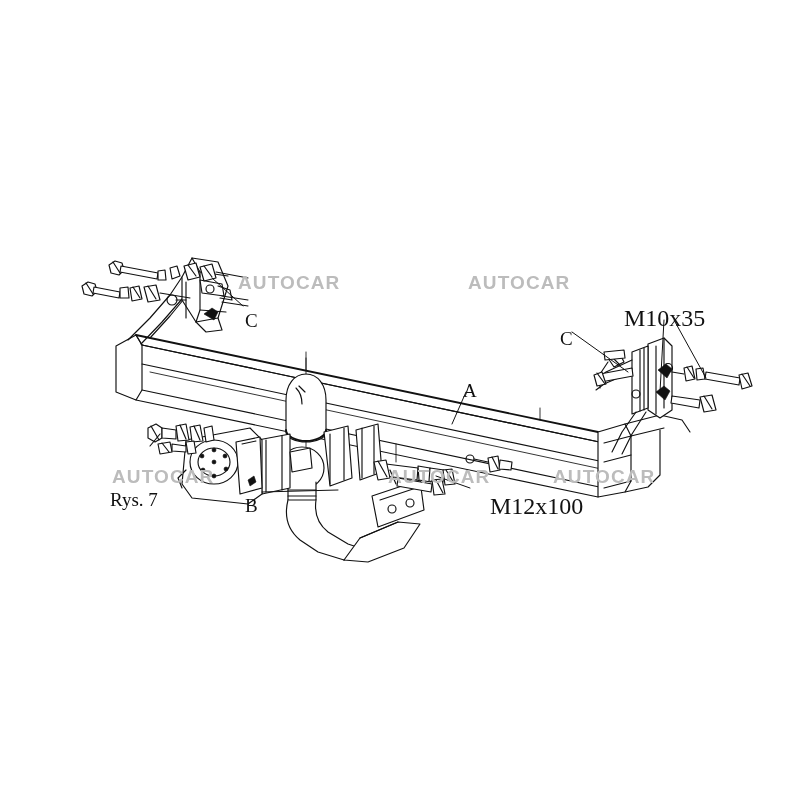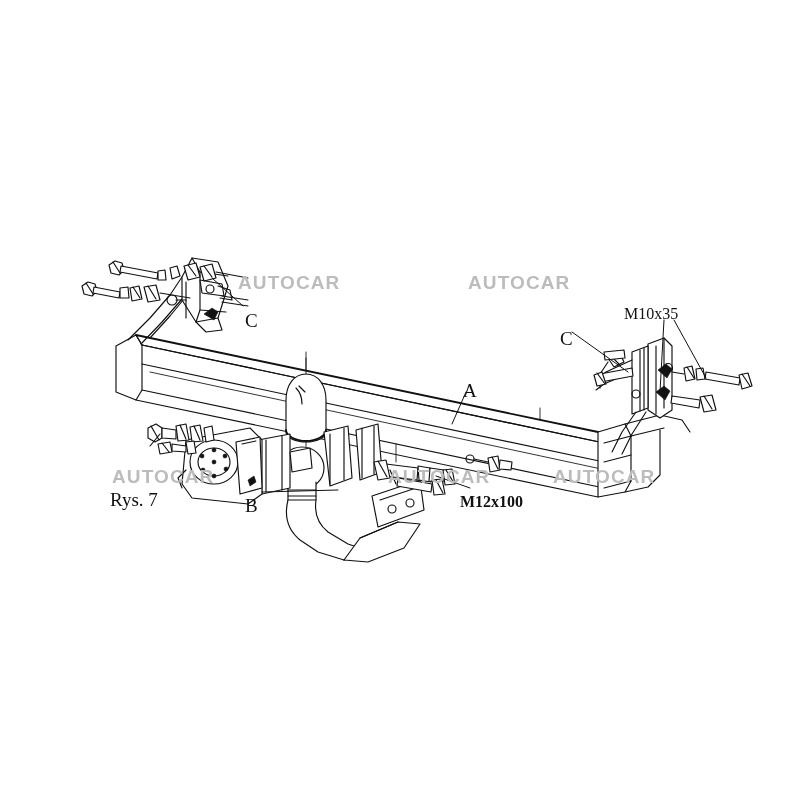--- a/index.html
+++ b/index.html
@@ -8,21 +8,21 @@
         font-family:"Liberation Serif",serif;}
   #drawing{position:absolute;left:0;top:0;width:800px;height:800px;}
   .wm{position:absolute;font-family:"Liberation Sans",sans-serif;font-weight:bold;
       font-size:19px;letter-spacing:1.1px;color:#bcbcbc;white-space:nowrap;
       user-select:none;}
   .lbl{position:absolute;font-family:"Liberation Serif",serif;color:#111111;
        white-space:nowrap;}
   .lbl-A{font-size:19px;}
   .lbl-B{font-size:19px;}
   .lbl-C{font-size:19px;}
-  .lbl-spec{font-size:16px;}
+  .lbl-spec{font-size:24px;}
   .lbl-fig{font-size:19px;}
 </style>
 </head>
 <body>
 
 <div id="page">
 
   <svg id="drawing" viewBox="0 0 800 800" xmlns="http://www.w3.org/2000/svg">
     <defs>
       <style>
@@ -292,17 +292,17 @@
   <div class="wm" style="left:112px;top:466px;">AUTOCAR</div>
   <div class="wm" style="left:388px;top:466px;">AUTOCAR</div>
   <div class="wm" style="left:553px;top:466px;">AUTOCAR</div>
 
   <div class="lbl lbl-A" style="left:463px;top:380px;">A</div>
   <div class="lbl lbl-B" style="left:245px;top:495px;">B</div>
   <div class="lbl lbl-C" style="left:245px;top:310px;">C</div>
   <div class="lbl lbl-C" style="left:560px;top:328px;">C</div>
 
   <div class="lbl lbl-spec" style="left:624px;top:305px;">M10x35</div>
-  <div class="lbl lbl-spec" style="left:460px;top:493px;font-weight:bold;">M12x100</div>
+  <div class="lbl lbl-spec" style="left:490px;top:493px;">M12x100</div>
 
   <div class="lbl lbl-fig" style="left:110px;top:489px;">Rys. 7</div>
 
 </div>
 
 </body></html>

